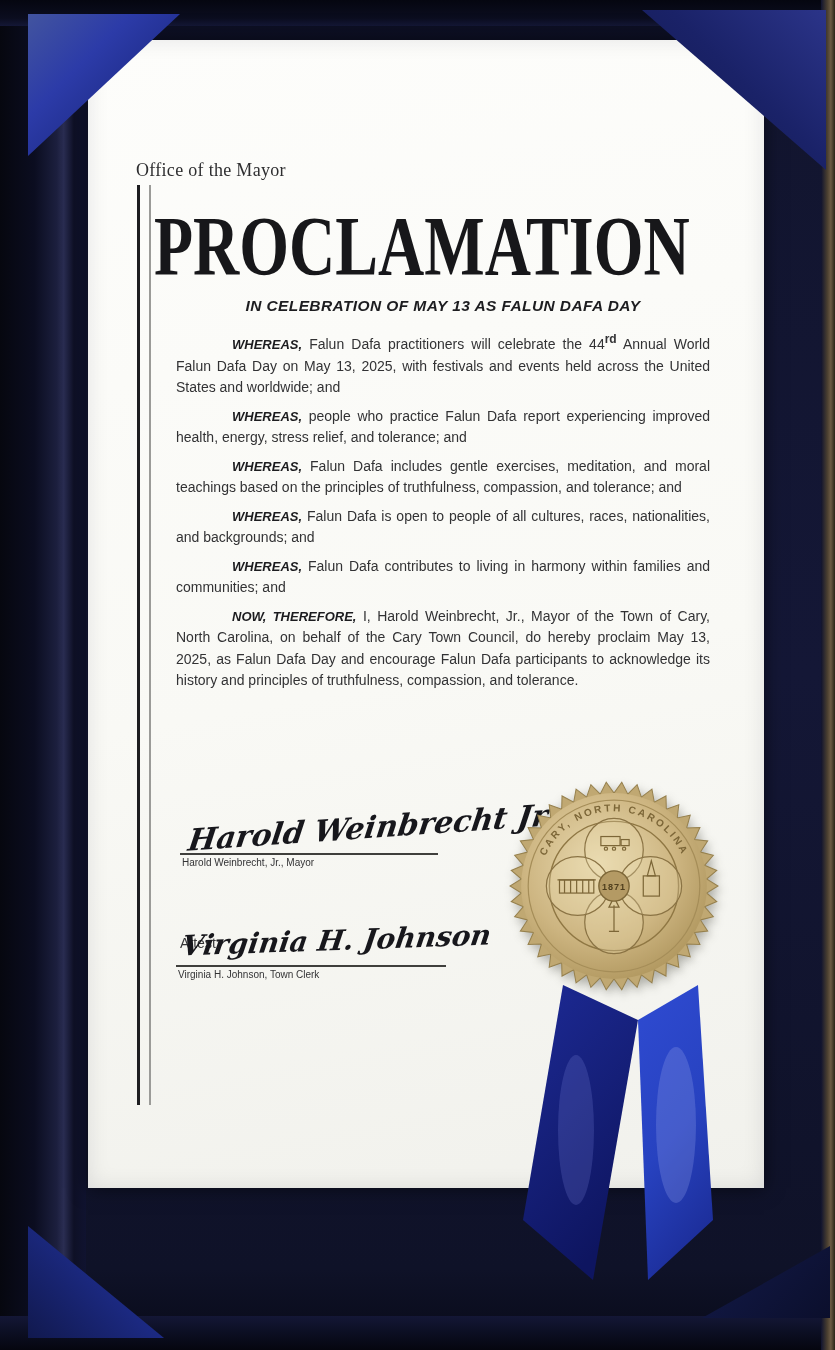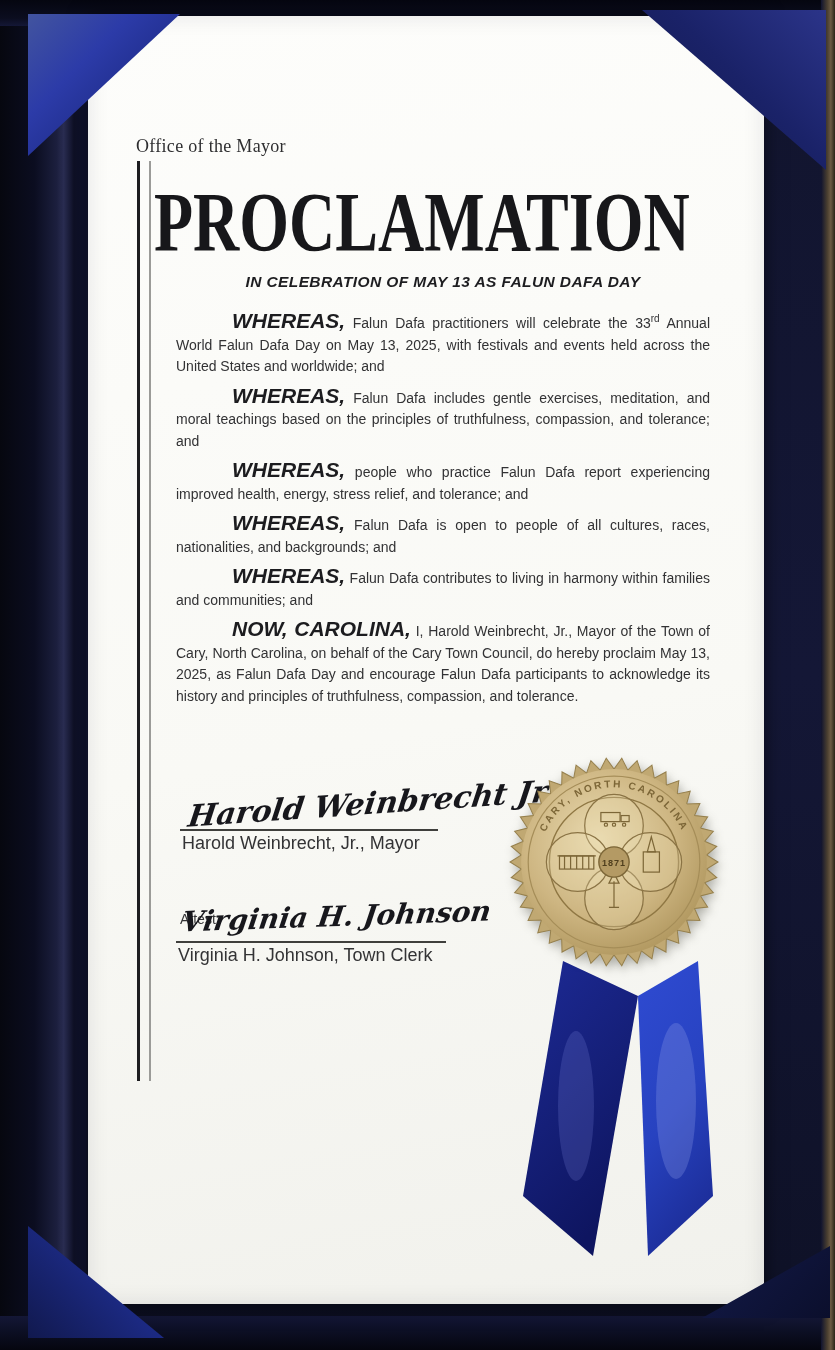--- a/index.html
+++ b/index.html
@@ -17,21 +17,21 @@
     position:absolute;right:0;top:0;width:14px;height:1350px;
     background:linear-gradient(90deg,#10132e 0%,#4a3f30 45%,#6b5a44 70%,#2a2418 100%);
   }
   .top-edge{position:absolute;left:0;top:0;width:835px;height:26px;
     background:linear-gradient(180deg,#050610 0%,#0b0d1f 70%,#141736 100%);}
   .bottom-edge{position:absolute;left:0;bottom:0;width:835px;height:34px;
     background:linear-gradient(0deg,#05060f 0%,#0d1026 60%,#141736 100%);}
 
   
   .paper{
-    position:absolute;left:88px;top:16px;width:676px;height:1288px;
+    position:absolute;left:88px;top:40px;width:676px;height:1148px;
     background:linear-gradient(170deg,#fdfdfb 0%,#f9f9f5 55%,#f1f1ec 100%);
     box-shadow:inset 0 0 22px rgba(10,12,40,.10), 0 0 18px rgba(0,0,0,.55);
   }
 
   
   .corner{position:absolute;}
   .corner.tl{left:28px;top:14px;width:152px;height:142px;
     clip-path:polygon(0 0,100% 0,0 100%);
     background:linear-gradient(135deg,#42549f 0%,#2c3ba8 35%,#1d2a86 70%,#131c5e 100%);}
   .corner.tr{left:642px;top:10px;width:184px;height:160px;
@@ -63,33 +63,33 @@
   }
   .subtitle{
     position:absolute;left:88px;top:257px;width:534px;text-align:center;
     font-size:15.5px;color:#1d1d20;letter-spacing:.4px;
   }
   .clauses{
     position:absolute;left:88px;top:294px;width:534px;
     font-size:14px;line-height:21.5px;color:#323234;text-align:justify;
   }
   .clauses p{margin:0 0 7px 0;text-indent:56px;}
-  .clauses .lead{font-size:21px;color:#1c1c1f;}
-  .sup{vertical-align:super;font-size:10px;line-height:0;}
+  .clauses .lead{font-size:13px;color:#1c1c1f;}
+  .sup{vertical-align:super;font-size:12px;line-height:0;font-weight:bold;}
 
   .sig-script{
     position:absolute;white-space:nowrap;color:#17171c;
     font-family:"DejaVu Serif",serif;font-style:italic;font-weight:600;
   }
   .sig-script.mayor{left:100px;top:770px;font-size:30px;transform:rotate(-4deg) skewX(-12deg);}
   .sig-script.clerk{left:94px;top:884px;font-size:28px;transform:rotate(-2deg) skewX(-10deg);}
   .sig-line{position:absolute;height:0;border-top:2px solid #3f3f3c;}
   .sig-line.mayor{left:92px;top:813px;width:258px;}
   .sig-line.clerk{left:88px;top:925px;width:270px;}
-  .sig-printed{position:absolute;font-size:18px;color:#333335;}
+  .sig-printed{position:absolute;font-size:10px;color:#333335;}
   .sig-printed.mayor{left:94px;top:817px;}
   .sig-printed.clerk{left:90px;top:929px;}
   .attest{position:absolute;left:92px;top:851px;font-size:14px;color:#333335;margin-top:44px;}
 
   .ribbon-wrap{position:absolute;left:430px;top:905px;width:210px;height:345px;}
   .seal-wrap{position:absolute;left:420px;top:740px;width:212px;height:212px;
     filter:drop-shadow(2px 4px 5px rgba(40,40,30,.35));}
 </style>
 </head>
 <body>
@@ -104,31 +104,31 @@
   <div class="office">Office of the Mayor</div>
   <div class="rule-v heavy"></div>
   <div class="rule-v light"></div>
 
   <div class="title">PROCLAMATION</div>
 
   <div class="subtitle script">IN CELEBRATION OF MAY 13 AS FALUN DAFA DAY</div>
 
   <div class="clauses">
     <p><span class="lead script">WHEREAS,</span>
-      <span>Falun Dafa practitioners will celebrate the 33</span><span class="sup">rd</span>
+      <span>Falun Dafa practitioners will celebrate the 44</span><span class="sup">rd</span>
       <span>Annual World Falun Dafa Day on May 13, 2025, with festivals and events held across the United States and worldwide; and</span></p>
     <p><span class="lead script">WHEREAS,</span>
+      <span>people who practice Falun Dafa report experiencing improved health, energy, stress relief, and tolerance; and</span></p>
+    <p><span class="lead script">WHEREAS,</span>
       <span>Falun Dafa includes gentle exercises, meditation, and moral teachings based on the principles of truthfulness, compassion, and tolerance; and</span></p>
     <p><span class="lead script">WHEREAS,</span>
-      <span>people who practice Falun Dafa report experiencing improved health, energy, stress relief, and tolerance; and</span></p>
-    <p><span class="lead script">WHEREAS,</span>
       <span>Falun Dafa is open to people of all cultures, races, nationalities, and backgrounds; and</span></p>
     <p><span class="lead script">WHEREAS,</span>
       <span>Falun Dafa contributes to living in harmony within families and communities; and</span></p>
-    <p><span class="lead script">NOW, CAROLINA,</span>
+    <p><span class="lead script">NOW, THEREFORE,</span>
       <span>I, Harold Weinbrecht, Jr., Mayor of the Town of Cary, North Carolina, on behalf of the Cary Town Council, do hereby proclaim May 13, 2025, as Falun Dafa Day and encourage Falun Dafa participants to acknowledge its history and principles of truthfulness, compassion, and tolerance.</span></p>
   </div>
 
   <div class="sig-script mayor">Harold Weinbrecht Jr</div>
   <div class="sig-line mayor"></div>
   <div class="sig-printed mayor">Harold Weinbrecht, Jr., Mayor</div>
 
   <div class="attest">Attest:</div>
 
   <div class="sig-script clerk">Virginia H. Johnson</div>

